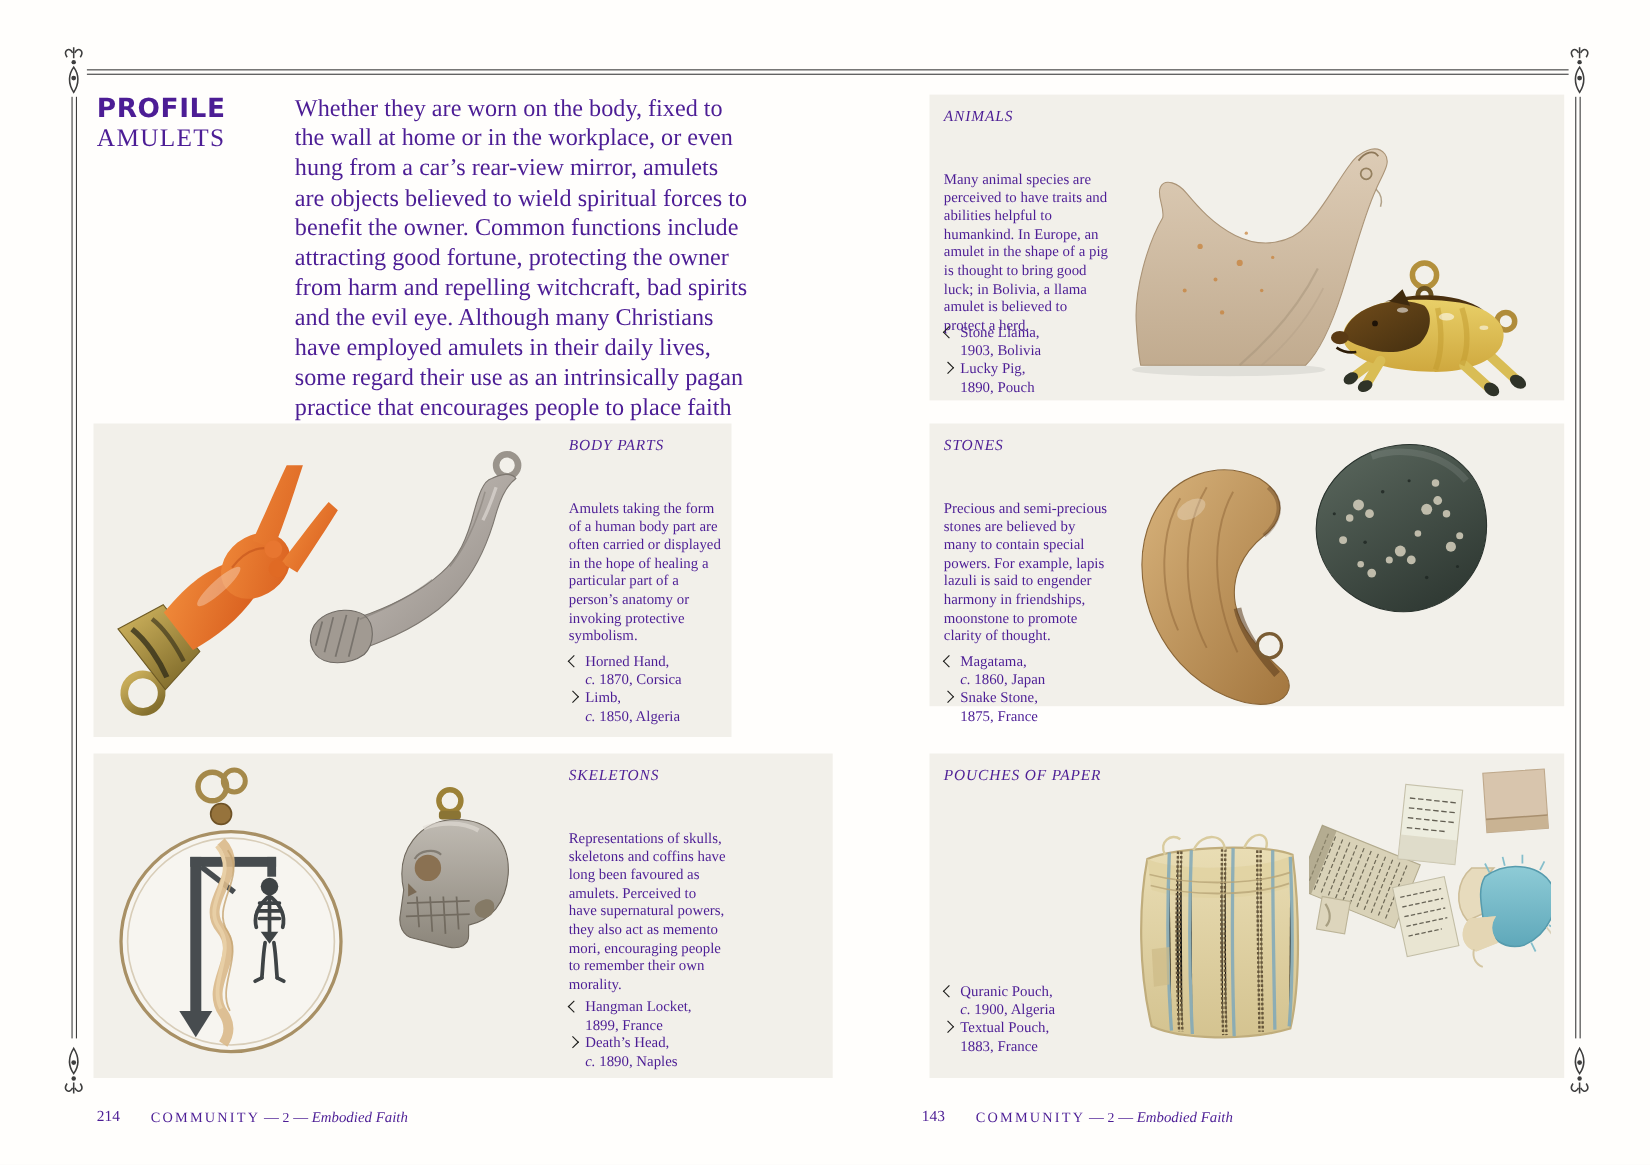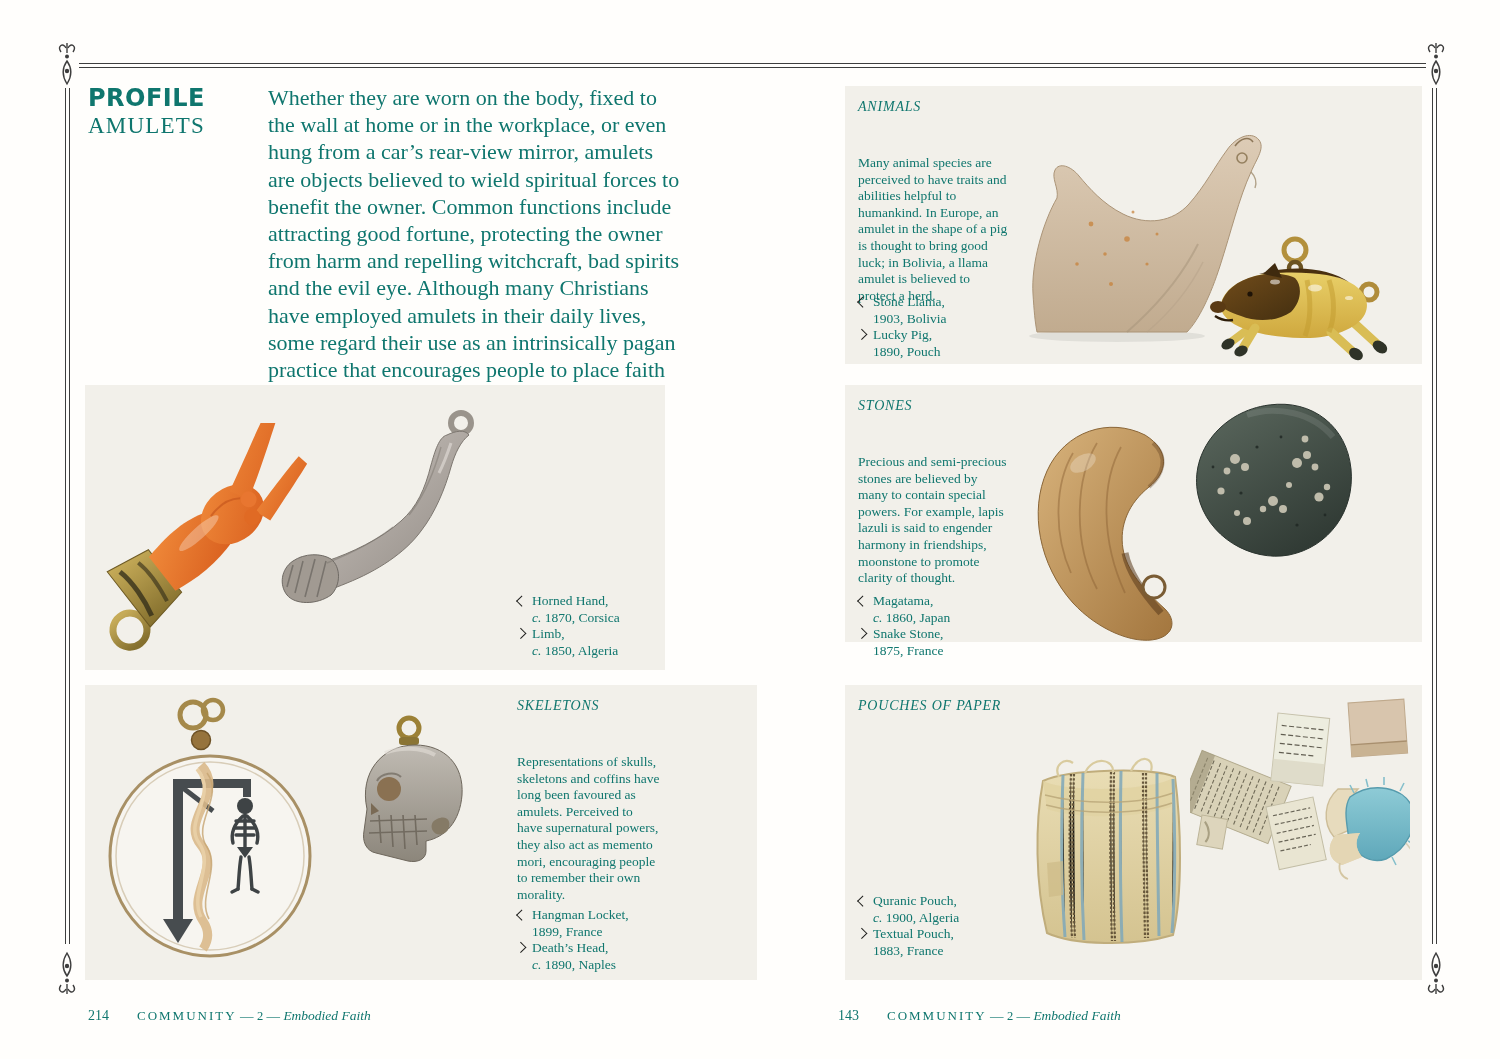--- a/index.html
+++ b/index.html
@@ -1,19 +1,19 @@
 <!DOCTYPE html>
 <html><head>
 <meta charset="utf-8">
 <style>
   html,body { margin:0; padding:0; background:#e8e8e8; }
   #page {
     position:relative; width:1500px; height:1059px; margin:0 auto;
     background:#fffefc; overflow:hidden;
-    font-family:"Liberation Serif","DejaVu Serif",serif; color:#0f766e;
+    font-family:"Liberation Serif","DejaVu Serif",serif; color:#4c1d95;
   }
   
   .rule-top    { position:absolute; left:79px;  top:63px; width:1347px; height:3px;
                  border-top:1.4px solid #3e3e3e; border-bottom:1.4px solid #3e3e3e; }
   .rule-vert   { position:absolute; top:88px; width:3px; height:856px;
                  border-left:1.4px solid #3e3e3e; border-right:1.4px solid #3e3e3e; }
   .rule-left   { left:65px; } .rule-right { left:1432px; }
   .ornament    { position:absolute; width:20px; height:48px; }
   .orn-tl { left:57px;  top:42px; } .orn-tr { left:1426px; top:42px; }
   .orn-bl { left:57px;  top:947px; transform:scaleY(-1); }
@@ -187,20 +187,24 @@
       </g>
       <g fill="#ffffff" opacity="0.55">
         <ellipse cx="112" cy="52" rx="7" ry="3.4"></ellipse>
           <ellipse cx="72" cy="46" rx="5" ry="2.4"></ellipse>
           <ellipse cx="146" cy="62" rx="4" ry="2"></ellipse>
       </g>
     </svg>
   </div>
 
   <div class="panel p-bodyparts">
+    <div class="tcol tcol-right">
+      <div class="sec-head">BODY PARTS</div>
+      <div class="sec-body">Amulets taking the form of a human body part are often carried or displayed in the hope of healing a particular part of a person’s anatomy or invoking protective symbolism.</div>
+    </div>
     <div class="cap cap-right cap-bodyparts">
       <div class="cap-entry">
         <span class="chev chev-l"></span>
         <div>Horned Hand,</div>
         <div><span class="cap-circa">c.</span> <span>1870, Corsica</span></div>
       </div>
       <div class="cap-entry">
         <span class="chev chev-r"></span>
         <div>Limb,</div>
         <div><span class="cap-circa">c.</span> <span>1850, Algeria</span></div>

